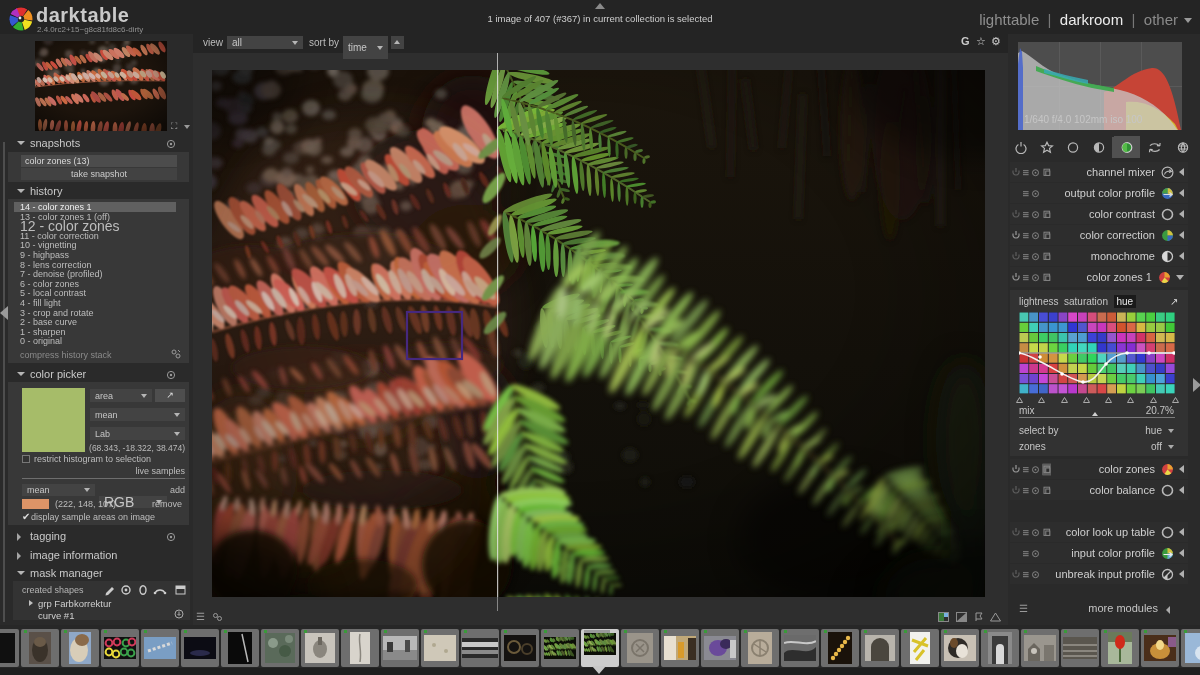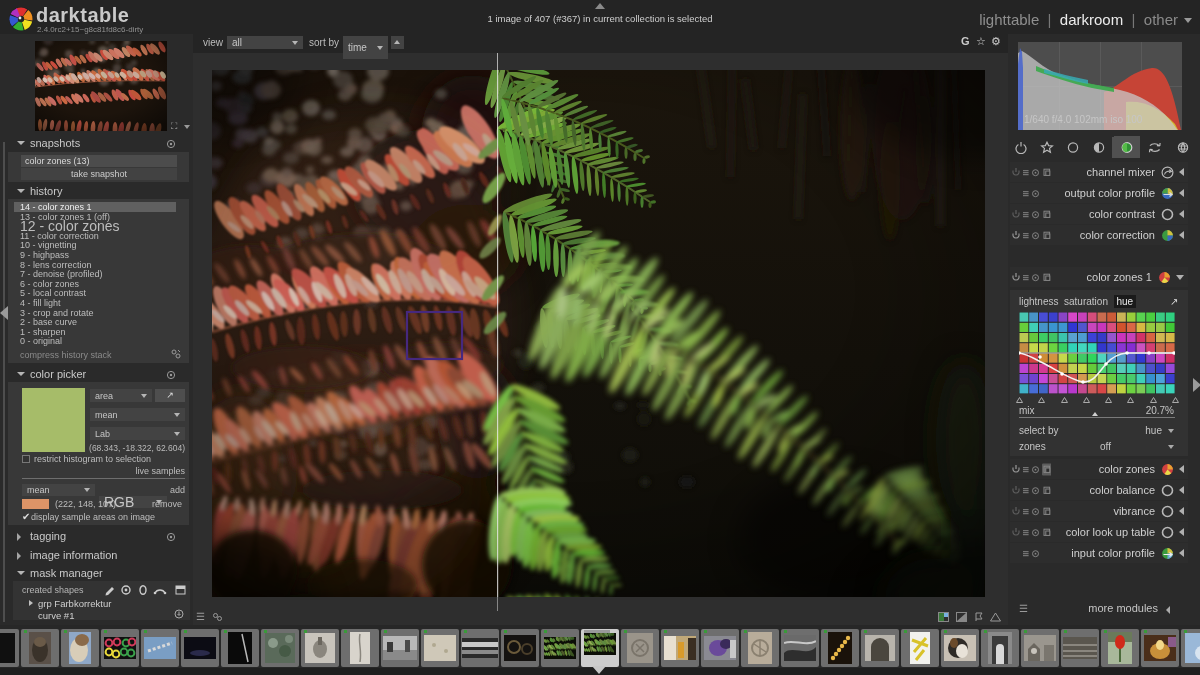--- a/index.html
+++ b/index.html
@@ -1333,21 +1333,21 @@
   </div>
 <div class="abs" style="left:155px;top:389px;width:30px;height:13px;background:#4e4e4e;text-align:center;line-height:13px;font-size:9px;color:#ddd">↗</div>
 <div class="ddw" style="left:90px;top:408px;width:95px;height:13px;font-size:9px">
     <span>mean</span>
     <span class="car"></span>
   </div>
 <div class="ddw" style="left:90px;top:427px;width:95px;height:13px;font-size:9px">
     <span>Lab</span>
     <span class="car"></span>
   </div>
-<div class="abs" style="left:60px;top:443px;width:125px;text-align:right;font-size:8.5px;color:#bbb">(68.343, -18.322, 62.604)</div>
+<div class="abs" style="left:60px;top:443px;width:125px;text-align:right;font-size:8.5px;color:#bbb">(68.343, -18.322, 38.474)</div>
 <div class="abs" style="left:22px;top:455px;width:8px;height:8px;border:1px solid #777;background:#333"></div>
 <div class="abs" style="left:34px;top:454px;font-size:9px;color:#bdbdbd">restrict histogram to selection</div>
 <div class="abs" style="left:60px;top:466px;width:125px;text-align:right;font-size:9px;color:#bdbdbd">live samples</div>
 <div class="abs" style="left:22px;top:478px;width:163px;height:1px;background:#6e6e6e"></div>
 <div class="ddw" style="left:22px;top:484px;width:73px;height:12px;font-size:9px">
     <span>mean</span>
     <span class="car"></span>
   </div>
 <div class="ddw" style="left:99px;top:496px;width:68px;height:12px;font-size:14px">
     <span>RGB</span>
@@ -1486,20 +1486,39 @@
           <circle cx="24.5" cy="6.7" r="0.9" fill="#858585"></circle>
           <rect x="33" y="3.2" width="5.6" height="6.2" fill="none" stroke="#858585" stroke-width="1"></rect>
           <rect x="34.8" y="5" width="4" height="4.4" fill="#2d2d2d" stroke="#858585" stroke-width="1"></rect>
         </svg>
       </div>
       <div class="mname">color correction</div>
       <svg width="13" height="13" viewBox="0 0 13 13" style="margin-left:6px">
         <circle cx="6.5" cy="6.5" r="5.4" fill="#3a9a40"></circle>
         <path d="M6.5 6.5L6.5 1.1A5.4 5.4 0 0 1 11.9 6.5Z" fill="#d0c040"></path>
         <path d="M6.5 6.5L11.9 6.5A5.4 5.4 0 0 1 6.5 11.9Z" fill="#3a6ac0"></path>
+      </svg>
+      <div style="width:0;height:0;border-top:4px solid transparent;border-bottom:4px solid transparent;border-right:5px solid #b0b0b0;margin:0 4px 0 5px"></div>
+    </div>
+    <div class="mrow" style="top:85px">
+      <div class="micons">
+        <svg width="40" height="13" viewBox="0 0 40 13">
+          <path d="M2.2 4.6a3.1 3.1 0 1 0 5.6 0" fill="none" stroke="#5f5f5f" stroke-width="1.1"></path>
+          <path d="M5 2v4" stroke="#5f5f5f" stroke-width="1.2"></path>
+          <path d="M12 4.7h5.6M12 6.7h5.6M12 8.7h5.6" stroke="#858585" stroke-width="1"></path>
+          <circle cx="24.5" cy="6.7" r="3" fill="none" stroke="#858585" stroke-width="1"></circle>
+          <circle cx="24.5" cy="6.7" r="0.9" fill="#858585"></circle>
+          <rect x="33" y="3.2" width="5.6" height="6.2" fill="none" stroke="#858585" stroke-width="1"></rect>
+          <rect x="34.8" y="5" width="4" height="4.4" fill="#2d2d2d" stroke="#858585" stroke-width="1"></rect>
+        </svg>
+      </div>
+      <div class="mname">monochrome</div>
+      <svg width="13" height="13" viewBox="0 0 13 13" style="margin-left:6px">
+        <circle cx="6.5" cy="6.5" r="5" fill="none" stroke="#c8c8c8" stroke-width="1.3"></circle>
+        <path d="M6.5 1.5A5 5 0 0 0 6.5 11.5Z" fill="#d8d8d8"></path>
       </svg>
       <div style="width:0;height:0;border-top:4px solid transparent;border-bottom:4px solid transparent;border-right:5px solid #b0b0b0;margin:0 4px 0 5px"></div>
     </div>
     <div class="mrow" style="top:106px">
       <div class="micons">
         <svg width="40" height="13" viewBox="0 0 40 13">
           <path d="M2.2 4.6a3.1 3.1 0 1 0 5.6 0" fill="none" stroke="#9a9a9a" stroke-width="1.1"></path>
           <path d="M5 2v4" stroke="#9a9a9a" stroke-width="1.2"></path>
           <path d="M12 4.7h5.6M12 6.7h5.6M12 8.7h5.6" stroke="#858585" stroke-width="1"></path>
           <circle cx="24.5" cy="6.7" r="3" fill="none" stroke="#858585" stroke-width="1"></circle>
@@ -1687,21 +1706,21 @@
     <path d="M3.5 0.5L6.5 5.5H0.5Z" fill="none" stroke="#aaa"></path>
   </svg>
 <div class="abs" style="left:1019px;top:405px;font-size:10px;color:#c5c5c5">mix</div>
 <div class="abs" style="left:1100px;top:405px;width:74px;text-align:right;font-size:10px;color:#c5c5c5">20.7%</div>
 <div class="abs" style="left:1019px;top:417px;width:156px;height:1px;background:#7a7a7a"></div>
 <div class="abs" style="left:1092px;top:412px;width:0;height:0;border-left:3.5px solid transparent;border-right:3.5px solid transparent;border-bottom:4.2px solid #cfcfcf"></div>
 <div class="abs" style="left:1019px;top:425px;font-size:10px;color:#c5c5c5">select by</div>
 <div class="abs" style="left:1100px;top:425px;width:62px;text-align:right;font-size:10px;color:#c5c5c5">hue</div>
 <div class="abs" style="left:1168px;top:429px;width:0;height:0;border-left:3.5px solid transparent;border-right:3.5px solid transparent;border-top:4.2px solid #aaa"></div>
 <div class="abs" style="left:1019px;top:441px;font-size:10px;color:#c5c5c5">zones</div>
-<div class="abs" style="left:1100px;top:441px;width:62px;text-align:left;font-size:10px;color:#c5c5c5">off</div>
+<div class="abs" style="left:1100px;top:441px;width:62px;text-align:right;font-size:10px;color:#c5c5c5">off</div>
 <div class="abs" style="left:1168px;top:445px;width:0;height:0;border-left:3.5px solid transparent;border-right:3.5px solid transparent;border-top:4.2px solid #aaa"></div>
 <div class="abs" style="left:1010px;top:459px;width:178px;height:128px">
     <div class="mrow" style="top:0px">
       <div class="micons">
         <svg width="40" height="13" viewBox="0 0 40 13">
           <path d="M2.2 4.6a3.1 3.1 0 1 0 5.6 0" fill="none" stroke="#9a9a9a" stroke-width="1.1"></path>
           <path d="M5 2v4" stroke="#9a9a9a" stroke-width="1.2"></path>
           <path d="M12 4.7h5.6M12 6.7h5.6M12 8.7h5.6" stroke="#858585" stroke-width="1"></path>
           <circle cx="24.5" cy="6.7" r="3" fill="none" stroke="#858585" stroke-width="1"></circle>
           <circle cx="24.5" cy="6.7" r="0.9" fill="#858585"></circle>
@@ -1730,38 +1749,20 @@
           <rect x="33" y="3.2" width="5.6" height="6.2" fill="none" stroke="#858585" stroke-width="1"></rect>
           <rect x="34.8" y="5" width="4" height="4.4" fill="#2d2d2d" stroke="#858585" stroke-width="1"></rect>
         </svg>
       </div>
       <div class="mname">color balance</div>
       <svg width="13" height="13" viewBox="0 0 13 13" style="margin-left:6px">
         <circle cx="6.5" cy="6.5" r="5" fill="none" stroke="#b8b8b8" stroke-width="1.6"></circle>
       </svg>
       <div style="width:0;height:0;border-top:4px solid transparent;border-bottom:4px solid transparent;border-right:5px solid #b0b0b0;margin:0 4px 0 5px"></div>
     </div>
-    <div class="mrow" style="top:42px">
-      <div class="micons">
-        <svg width="40" height="13" viewBox="0 0 40 13">
-          <path d="M2.2 4.6a3.1 3.1 0 1 0 5.6 0" fill="none" stroke="#5f5f5f" stroke-width="1.1"></path>
-          <path d="M5 2v4" stroke="#5f5f5f" stroke-width="1.2"></path>
-          <path d="M12 4.7h5.6M12 6.7h5.6M12 8.7h5.6" stroke="#858585" stroke-width="1"></path>
-          <circle cx="24.5" cy="6.7" r="3" fill="none" stroke="#858585" stroke-width="1"></circle>
-          <circle cx="24.5" cy="6.7" r="0.9" fill="#858585"></circle>
-          <rect x="33" y="3.2" width="5.6" height="6.2" fill="none" stroke="#858585" stroke-width="1"></rect>
-          <rect x="34.8" y="5" width="4" height="4.4" fill="#2d2d2d" stroke="#858585" stroke-width="1"></rect>
-        </svg>
-      </div>
-      <div class="mname">vibrance</div>
-      <svg width="13" height="13" viewBox="0 0 13 13" style="margin-left:6px">
-        <circle cx="6.5" cy="6.5" r="5" fill="none" stroke="#b8b8b8" stroke-width="1.6"></circle>
-      </svg>
-      <div style="width:0;height:0;border-top:4px solid transparent;border-bottom:4px solid transparent;border-right:5px solid #b0b0b0;margin:0 4px 0 5px"></div>
-    </div>
     <div class="mrow" style="top:63px">
       <div class="micons">
         <svg width="40" height="13" viewBox="0 0 40 13">
           <path d="M2.2 4.6a3.1 3.1 0 1 0 5.6 0" fill="none" stroke="#5f5f5f" stroke-width="1.1"></path>
           <path d="M5 2v4" stroke="#5f5f5f" stroke-width="1.2"></path>
           <path d="M12 4.7h5.6M12 6.7h5.6M12 8.7h5.6" stroke="#858585" stroke-width="1"></path>
           <circle cx="24.5" cy="6.7" r="3" fill="none" stroke="#858585" stroke-width="1"></circle>
           <circle cx="24.5" cy="6.7" r="0.9" fill="#858585"></circle>
           <rect x="33" y="3.2" width="5.6" height="6.2" fill="none" stroke="#858585" stroke-width="1"></rect>
           <rect x="34.8" y="5" width="4" height="4.4" fill="#2d2d2d" stroke="#858585" stroke-width="1"></rect>
@@ -1780,20 +1781,38 @@
           <circle cx="24.5" cy="6.7" r="3" fill="none" stroke="#858585" stroke-width="1"></circle>
           <circle cx="24.5" cy="6.7" r="0.9" fill="#858585"></circle>
         </svg>
       </div>
       <div class="mname">input color profile</div>
       <svg width="13" height="13" viewBox="0 0 13 13" style="margin-left:6px">
         <circle cx="6.5" cy="6.5" r="5.4" fill="#3a9a40"></circle>
         <path d="M6.5 6.5L6.5 1.1A5.4 5.4 0 0 1 11.9 6.5Z" fill="#d0c040"></path>
         <path d="M6.5 6.5L11.9 6.5A5.4 5.4 0 0 1 6.5 11.9Z" fill="#68a8d8"></path>
         <path d="M2.5 7.5L10.5 7.5M8.5 5.5l2.5 2-2.5 2" stroke="#eee" fill="none" stroke-width="1.2"></path>
+      </svg>
+      <div style="width:0;height:0;border-top:4px solid transparent;border-bottom:4px solid transparent;border-right:5px solid #b0b0b0;margin:0 4px 0 5px"></div>
+    </div>
+    <div class="mrow" style="top:105px">
+      <div class="micons">
+        <svg width="40" height="13" viewBox="0 0 40 13">
+          <path d="M2.2 4.6a3.1 3.1 0 1 0 5.6 0" fill="none" stroke="#5f5f5f" stroke-width="1.1"></path>
+          <path d="M5 2v4" stroke="#5f5f5f" stroke-width="1.2"></path>
+          <path d="M12 4.7h5.6M12 6.7h5.6M12 8.7h5.6" stroke="#858585" stroke-width="1"></path>
+          <circle cx="24.5" cy="6.7" r="3" fill="none" stroke="#858585" stroke-width="1"></circle>
+          <circle cx="24.5" cy="6.7" r="0.9" fill="#858585"></circle>
+        </svg>
+      </div>
+      <div class="mname">unbreak input profile</div>
+      <svg width="13" height="13" viewBox="0 0 13 13" style="margin-left:6px">
+        <circle cx="6.5" cy="6.5" r="5" fill="none" stroke="#c0c0c0" stroke-width="1.3"></circle>
+        <path d="M3 10L10 3" stroke="#c0c0c0" stroke-width="1.2"></path>
+        <path d="M6.5 6.5L6.5 11.5A5 5 0 0 1 2.9 10.1Z" fill="#c8c8c8"></path>
       </svg>
       <div style="width:0;height:0;border-top:4px solid transparent;border-bottom:4px solid transparent;border-right:5px solid #b0b0b0;margin:0 4px 0 5px"></div>
     </div>
   </div>
 <div class="abs" style="left:1019px;top:603px;font-size:10px;color:#9a9a9a">☰</div>
 <div class="abs" style="left:1080px;top:602px;width:78px;text-align:right;font-size:11px;color:#c5c5c5">more modules</div>
 <div class="abs" style="left:1166px;top:606px;width:0;height:0;border-top:4px solid transparent;border-bottom:4px solid transparent;border-right:4.8px solid #aaa"></div>
 <div class="abs" style="left:1193px;top:378px;width:0;height:0;border-top:7px solid transparent;border-bottom:7px solid transparent;border-left:8.4px solid #9a9a9a"></div>
 <div class="abs" style="left:0;top:625px;width:1200px;height:50px;background:#272727"></div>
 <div class="abs" style="left:0;top:668px;width:1200px;height:7px;background:#1f1f1f"></div>

